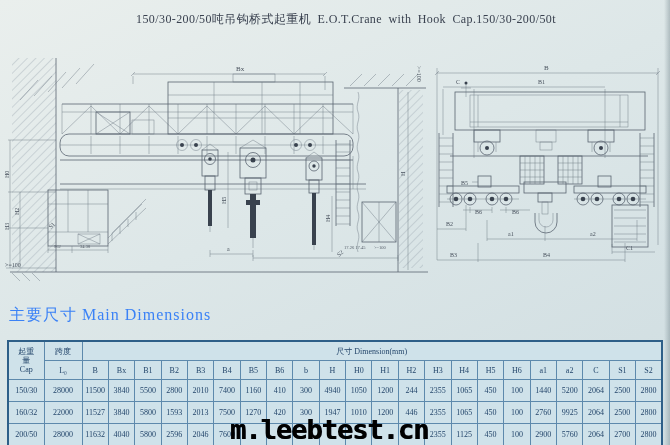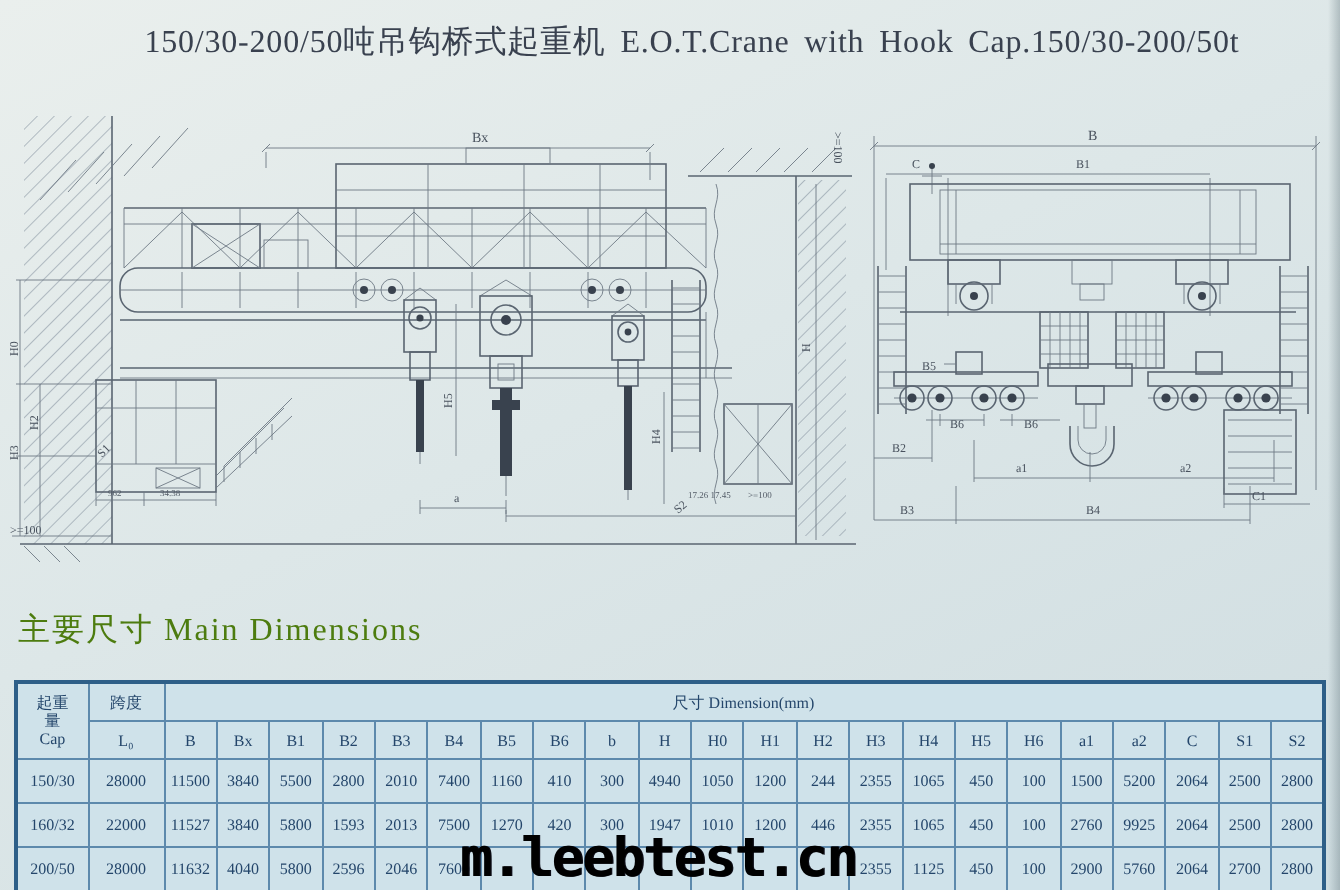--- a/index.html
+++ b/index.html
@@ -3,32 +3,32 @@
 <meta charset="utf-8">
 <style>
   html,body{margin:0;padding:0;}
   body{
     width:670px;height:445px;overflow:hidden;position:relative;
     background:linear-gradient(155deg,#eaefed 0%,#dde7e8 45%,#cfdde1 100%);
     font-family:"Liberation Serif","DejaVu Serif",serif;
   }
   .page-title{
     position:absolute;top:11px;left:0;right:0;text-align:center;
-    font-size:16px;color:#39414f;letter-spacing:.4px;word-spacing:3px;white-space:nowrap;padding-left:22px;
+    font-size:12px;color:#39414f;letter-spacing:.4px;word-spacing:3px;white-space:nowrap;padding-left:22px;
   }
   .drawings{position:absolute;top:38px;left:0;}
   .ln{stroke:#5a6571;fill:none;stroke-width:.8}
   .tn{stroke:#6e7984;fill:none;stroke-width:.45}
   .dk{fill:#39424e;stroke:none}
   .hx{fill:url(#hatch);stroke:none;opacity:.75}
   text.dm{font:6px "Liberation Serif",serif;fill:#49525e}
   text.dl{font:7px "Liberation Serif",serif;fill:#49525e}
   text.ds{font:4.5px "Liberation Serif",serif;fill:#545d68}
   .section-heading{
-    position:absolute;top:305px;left:9px;font-size:16px;color:#4d7c0f;letter-spacing:1px;
+    position:absolute;top:305px;left:9px;font-size:16px;color:#3b82f6;letter-spacing:1px;
   }
   table.dim-table{
     position:absolute;top:340px;left:7px;width:656px;table-layout:fixed;
     border-collapse:collapse;background:#cfe2ea;border:2px solid #2e5f88;
   }
   .dim-table th,.dim-table td{
     border:1px solid #5d89ac;font-size:8px;font-weight:normal;color:#24466b;
     text-align:center;vertical-align:middle;padding:0;overflow:hidden;white-space:nowrap;
   }
   .dim-table thead tr th{height:18px;}
@@ -386,21 +386,21 @@
         <td>410</td>
         <td>300</td>
         <td>4940</td>
         <td>1050</td>
         <td>1200</td>
         <td>244</td>
         <td>2355</td>
         <td>1065</td>
         <td>450</td>
         <td>100</td>
-        <td>1500</td>
+        <td>1440</td>
         <td>5200</td>
         <td>2064</td>
         <td>2500</td>
         <td>2800</td>
       </tr>
       <tr>
         <td>160/32</td>
         <td>22000</td>
         <td>11527</td>
         <td>3840</td>

